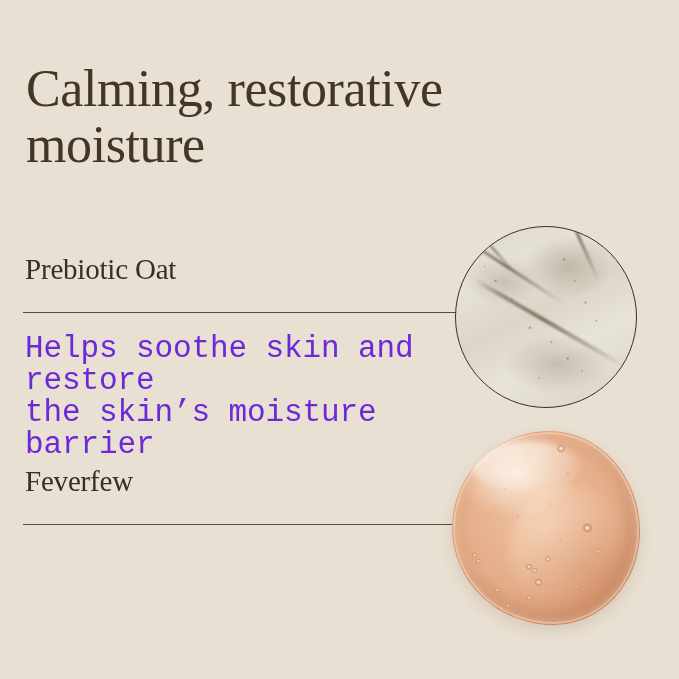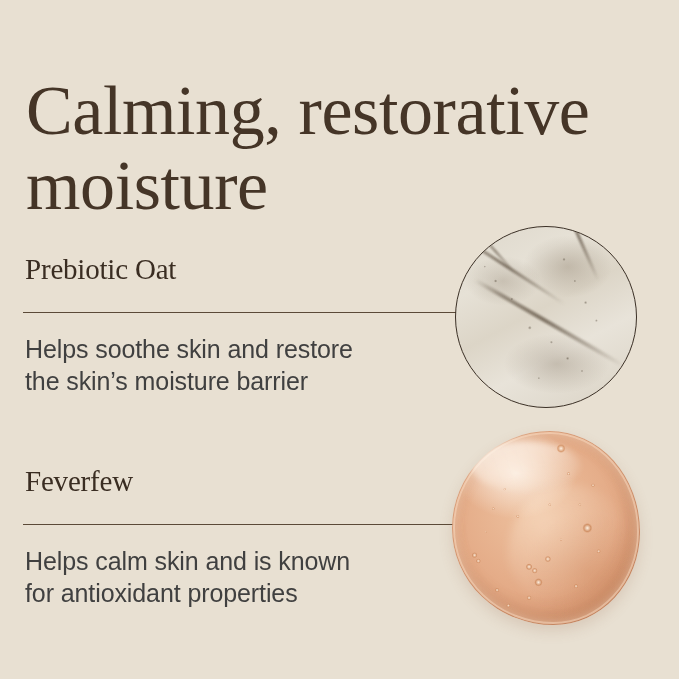--- a/index.html
+++ b/index.html
@@ -21,21 +21,21 @@
     overflow: hidden;
   }
 
   
   .headline {
     position: absolute;
     left: 26px;
     top: 26px;
     width: 620px;
     font-family: "Liberation Serif", "DejaVu Serif", serif;
-    font-size: 70px;
+    font-size: 52px;
     line-height: 1.08;
     letter-spacing: -0.4px;
     color: #453527;
     font-weight: 400;
     white-space: pre-line;
   }
 
   
   .block {
     position: absolute;
@@ -58,24 +58,24 @@
   .rule {
     position: absolute;
     left: 23px;
     height: 0;
     border-top: 1.5px solid #5b4a38;
   }
   .rule-oat { top: 312px; width: 434px; }
   .rule-fev { top: 524px; width: 432px; }
 
   .block-desc {
-    font-family: Liberation Sans, sans-serif;
-    font-size: 25px;
+    font-family: Liberation Mono, monospace;
+    font-size: 31px;
     line-height: 32px;
-    color: #404040;
+    color: #6d28d9;
     font-weight: 400;
     letter-spacing: -0.1px;
     margin: 0;
     padding: 0;
     white-space: pre-line;
   }
   .desc-oat { position: absolute; left: 25px; top: 333px; width: 400px; }
   .desc-fev { position: absolute; left: 25px; top: 545px; width: 400px; }
 
   
@@ -222,22 +222,20 @@
     <div class="band band-d"></div>
     <div class="crumbs"></div>
   </div>
 
   <div class="block block-fev">
     <div class="block-title">Feverfew</div>
   </div>
 
   <div class="rule rule-fev"></div>
 
-  <div class="block-desc desc-fev">Helps calm skin and is known
-for antioxidant properties</div>
 
   <div class="gel-blob">
     <div class="rim"></div>
     <div class="sheen"></div>
     <div class="swirl"></div>
     <div class="bubbles"></div>
   </div>
 
 </div>
 

